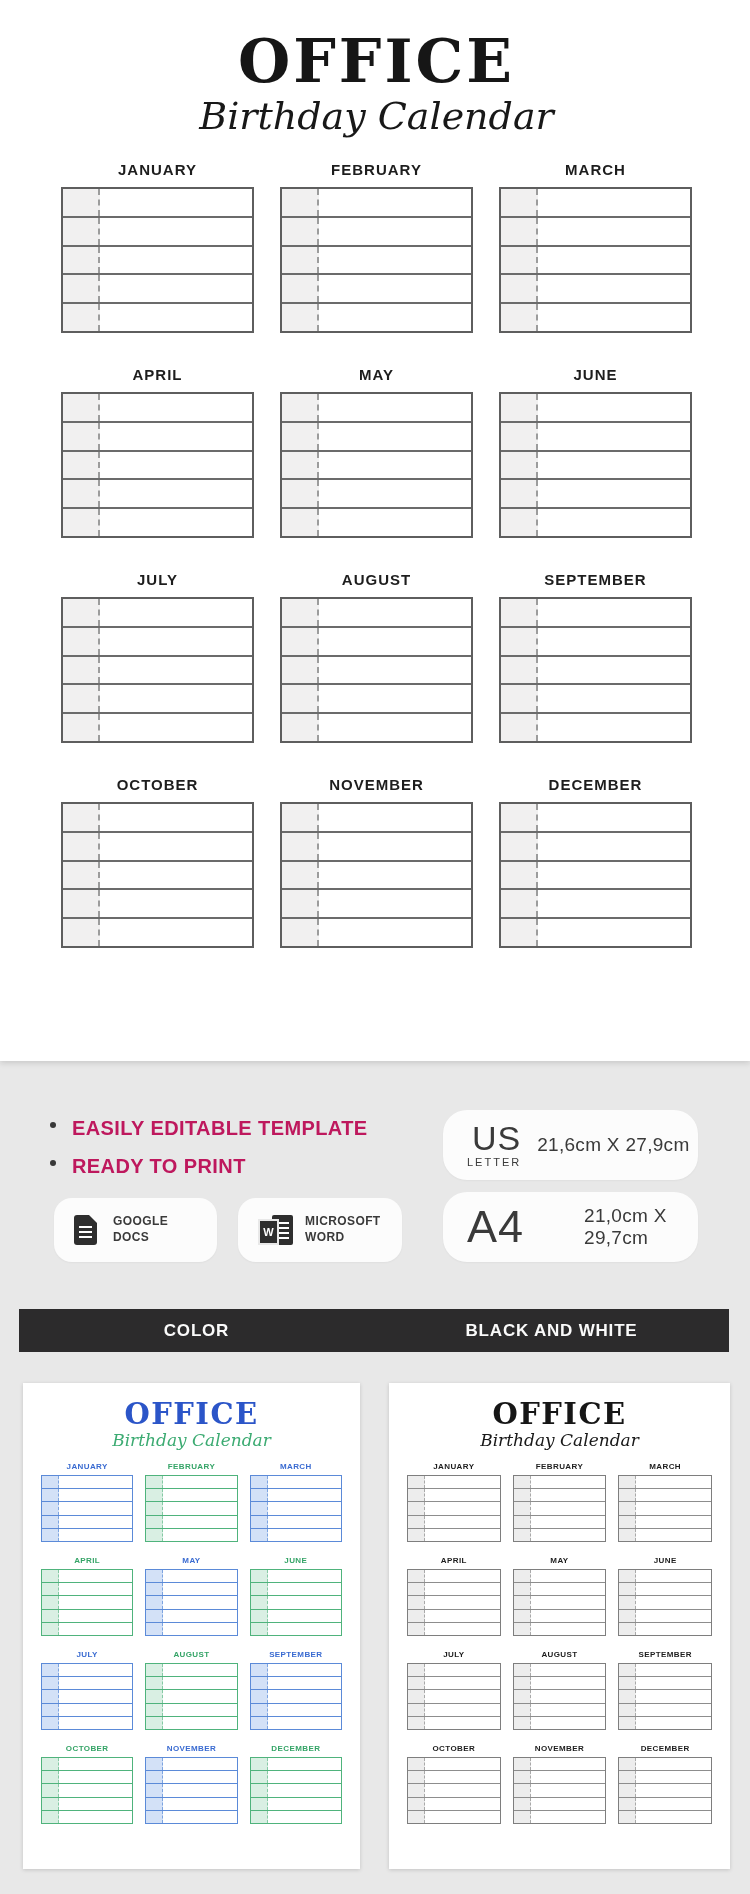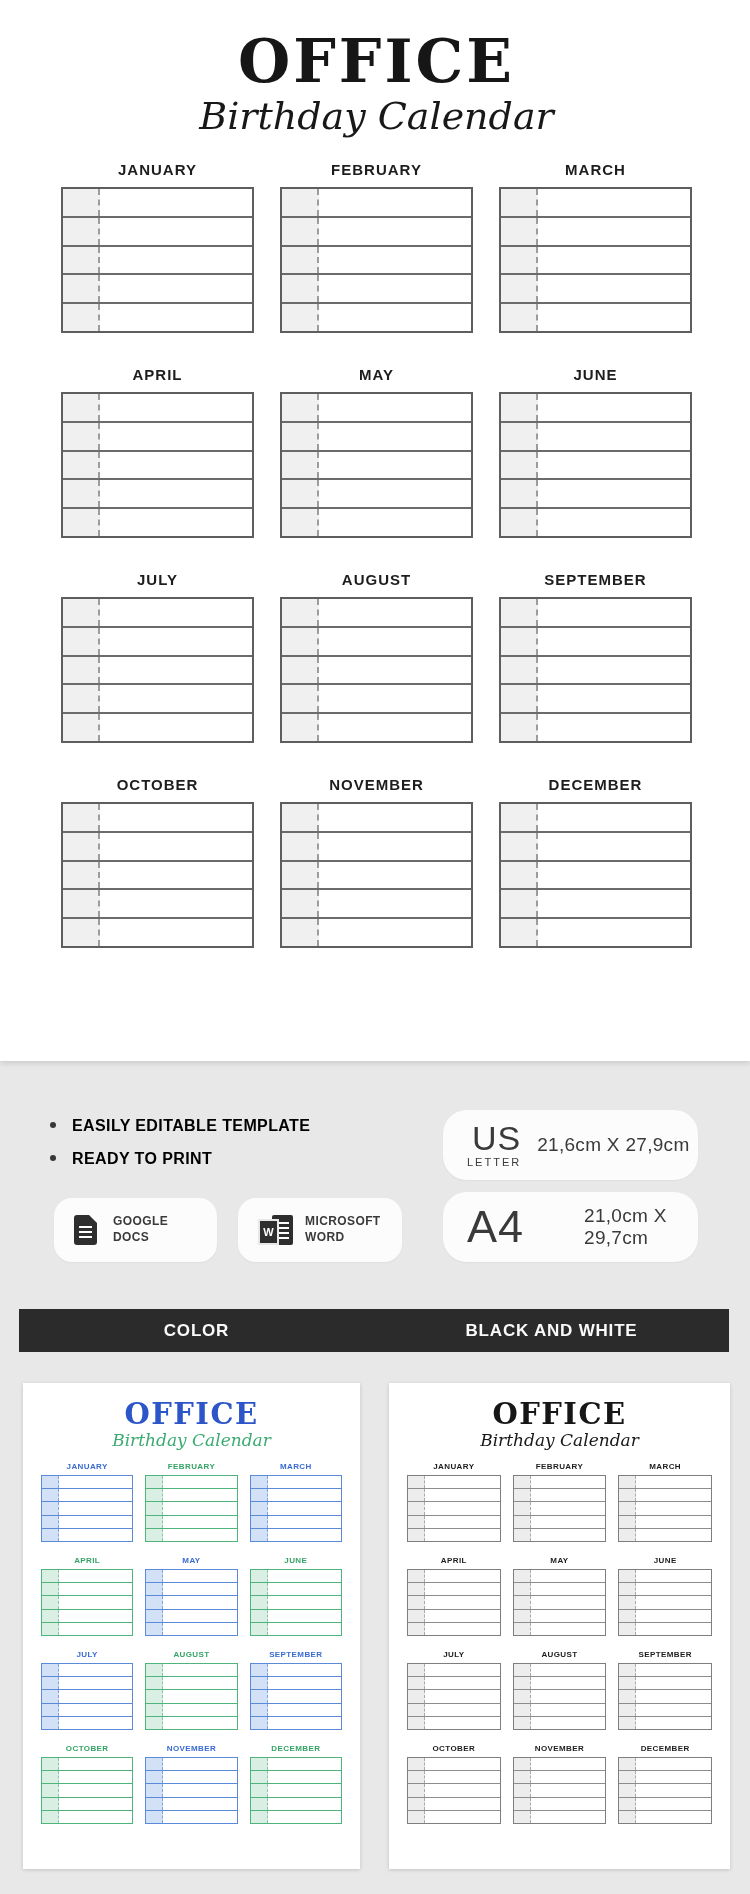--- a/index.html
+++ b/index.html
@@ -30,21 +30,21 @@
   .month-row{flex:1;display:flex;border-top:2px solid #6b6b6b;}
   .month-row:first-child{border-top:none;}
   .row-head{width:37px;box-sizing:border-box;background:var(--table-fill);
     border-right:2px dashed var(--table-dash);}
 
   
   .info-section{position:relative;width:750px;height:833px;background:var(--background);}
 
   .feature-list{position:absolute;left:48px;top:56px;list-style:none;margin:0;padding:0;}
   .feature-list li{position:relative;padding-left:24px;margin-bottom:15px;
-    font-size:16px;font-weight:bold;letter-spacing:0.4px;color:#000000;}
+    font-size:20px;font-weight:bold;letter-spacing:0.4px;color:#be185d;}
   .feature-list li::before{content:'';position:absolute;left:2px;top:5px;width:6px;height:6px;
     border-radius:50%;background:#383838;}
 
   .chip{position:absolute;background:#fcfcfc;border-radius:18px;height:64px;
     display:flex;align-items:center;box-sizing:border-box;padding-left:20px;
     box-shadow:0 1px 2px rgba(0,0,0,0.04);}
   .chip-label{font-size:12px;font-weight:bold;letter-spacing:0.4px;line-height:1.3;
     color:#3a3a3a;width:86px;}
   .chip-gdocs{left:54px;top:137px;width:163px;}
   .chip-word{left:238px;top:137px;width:164px;}

